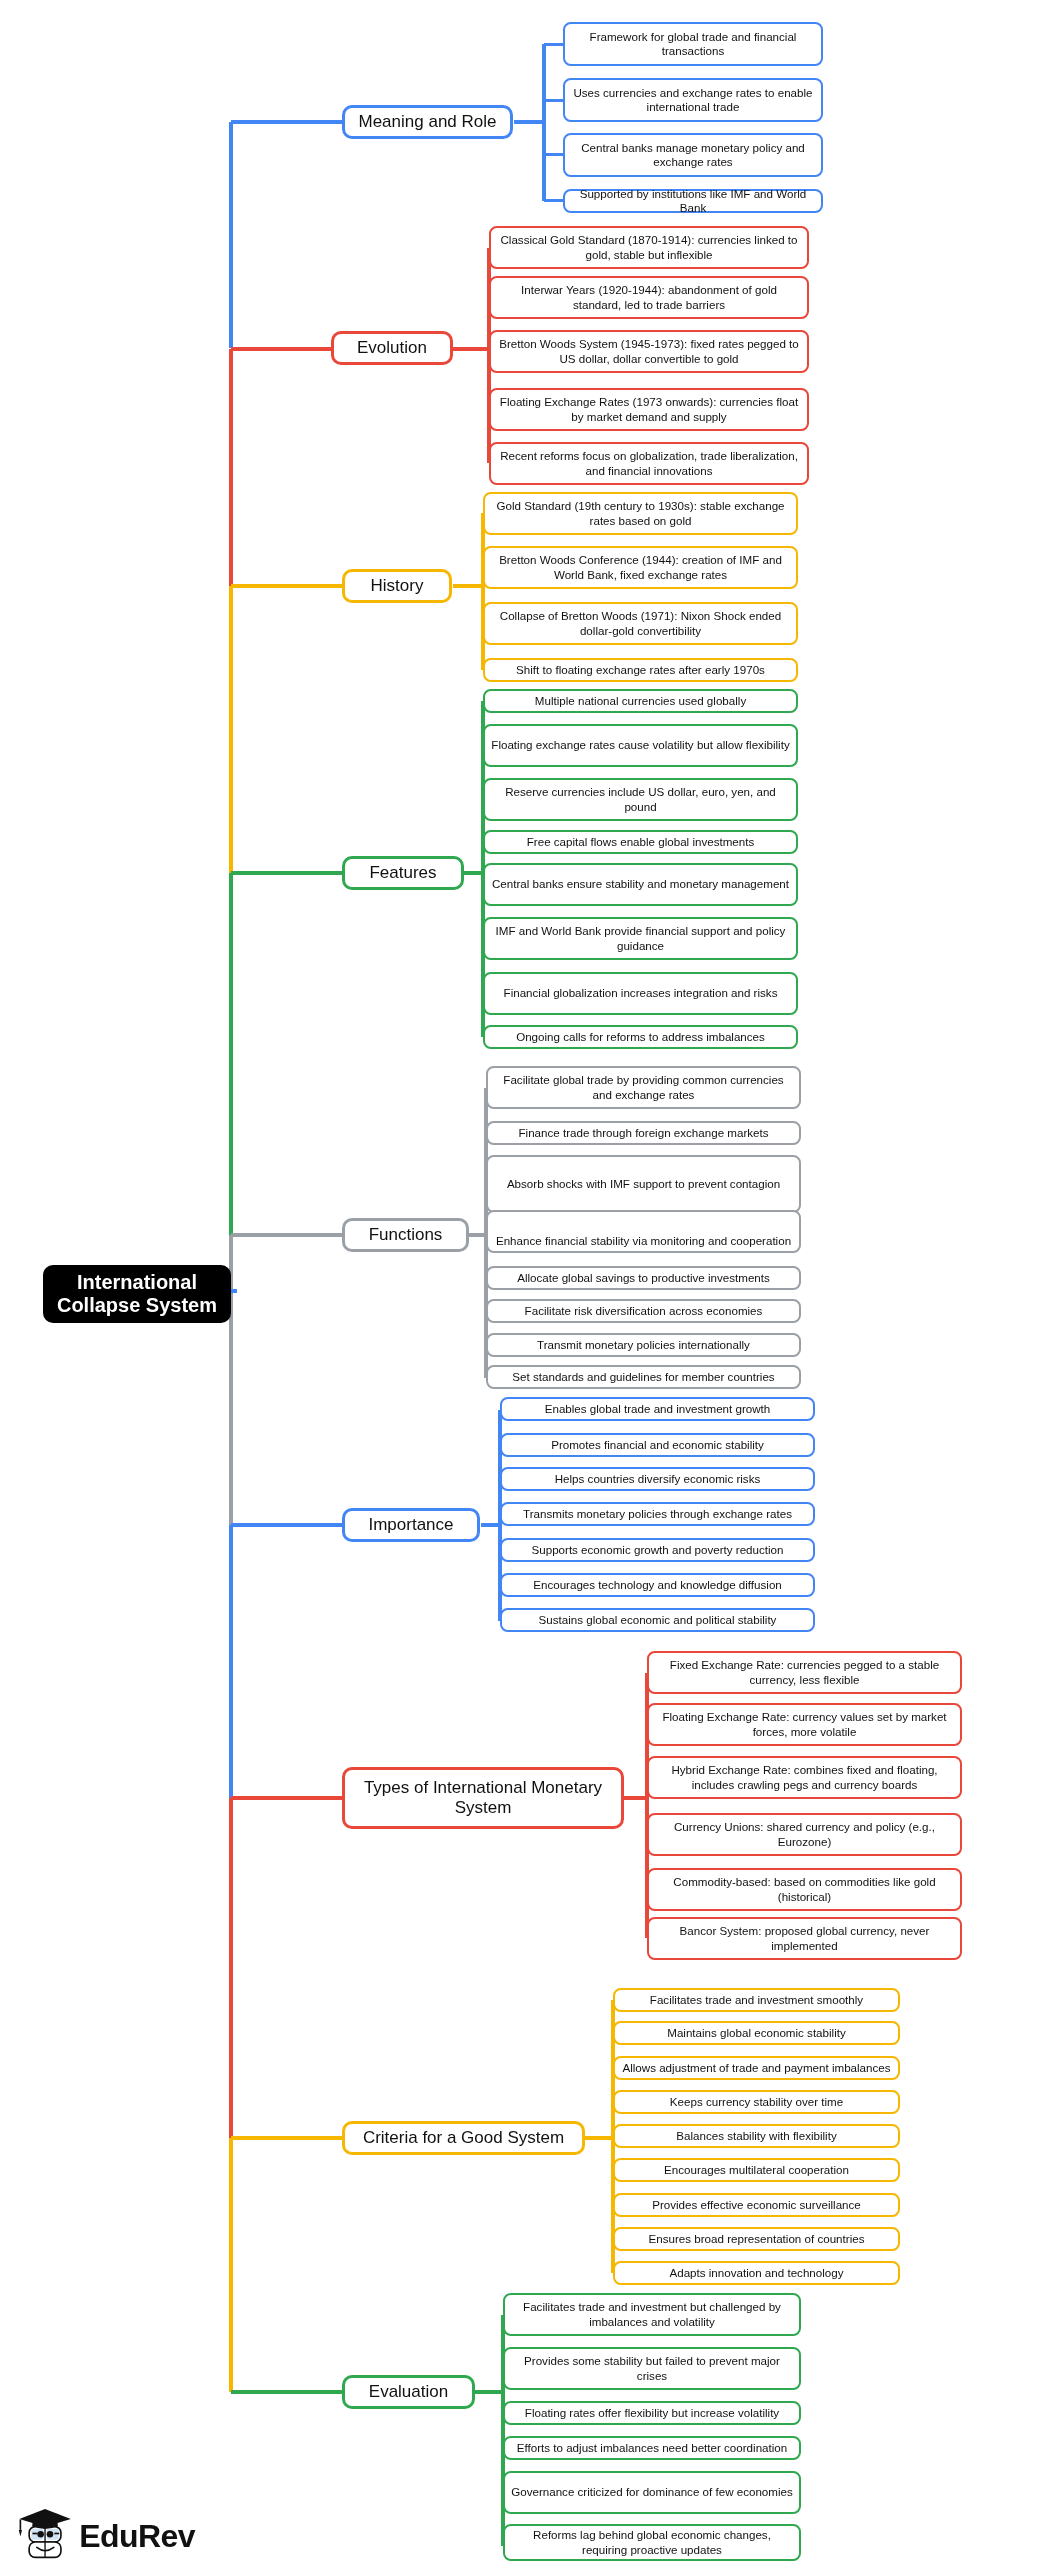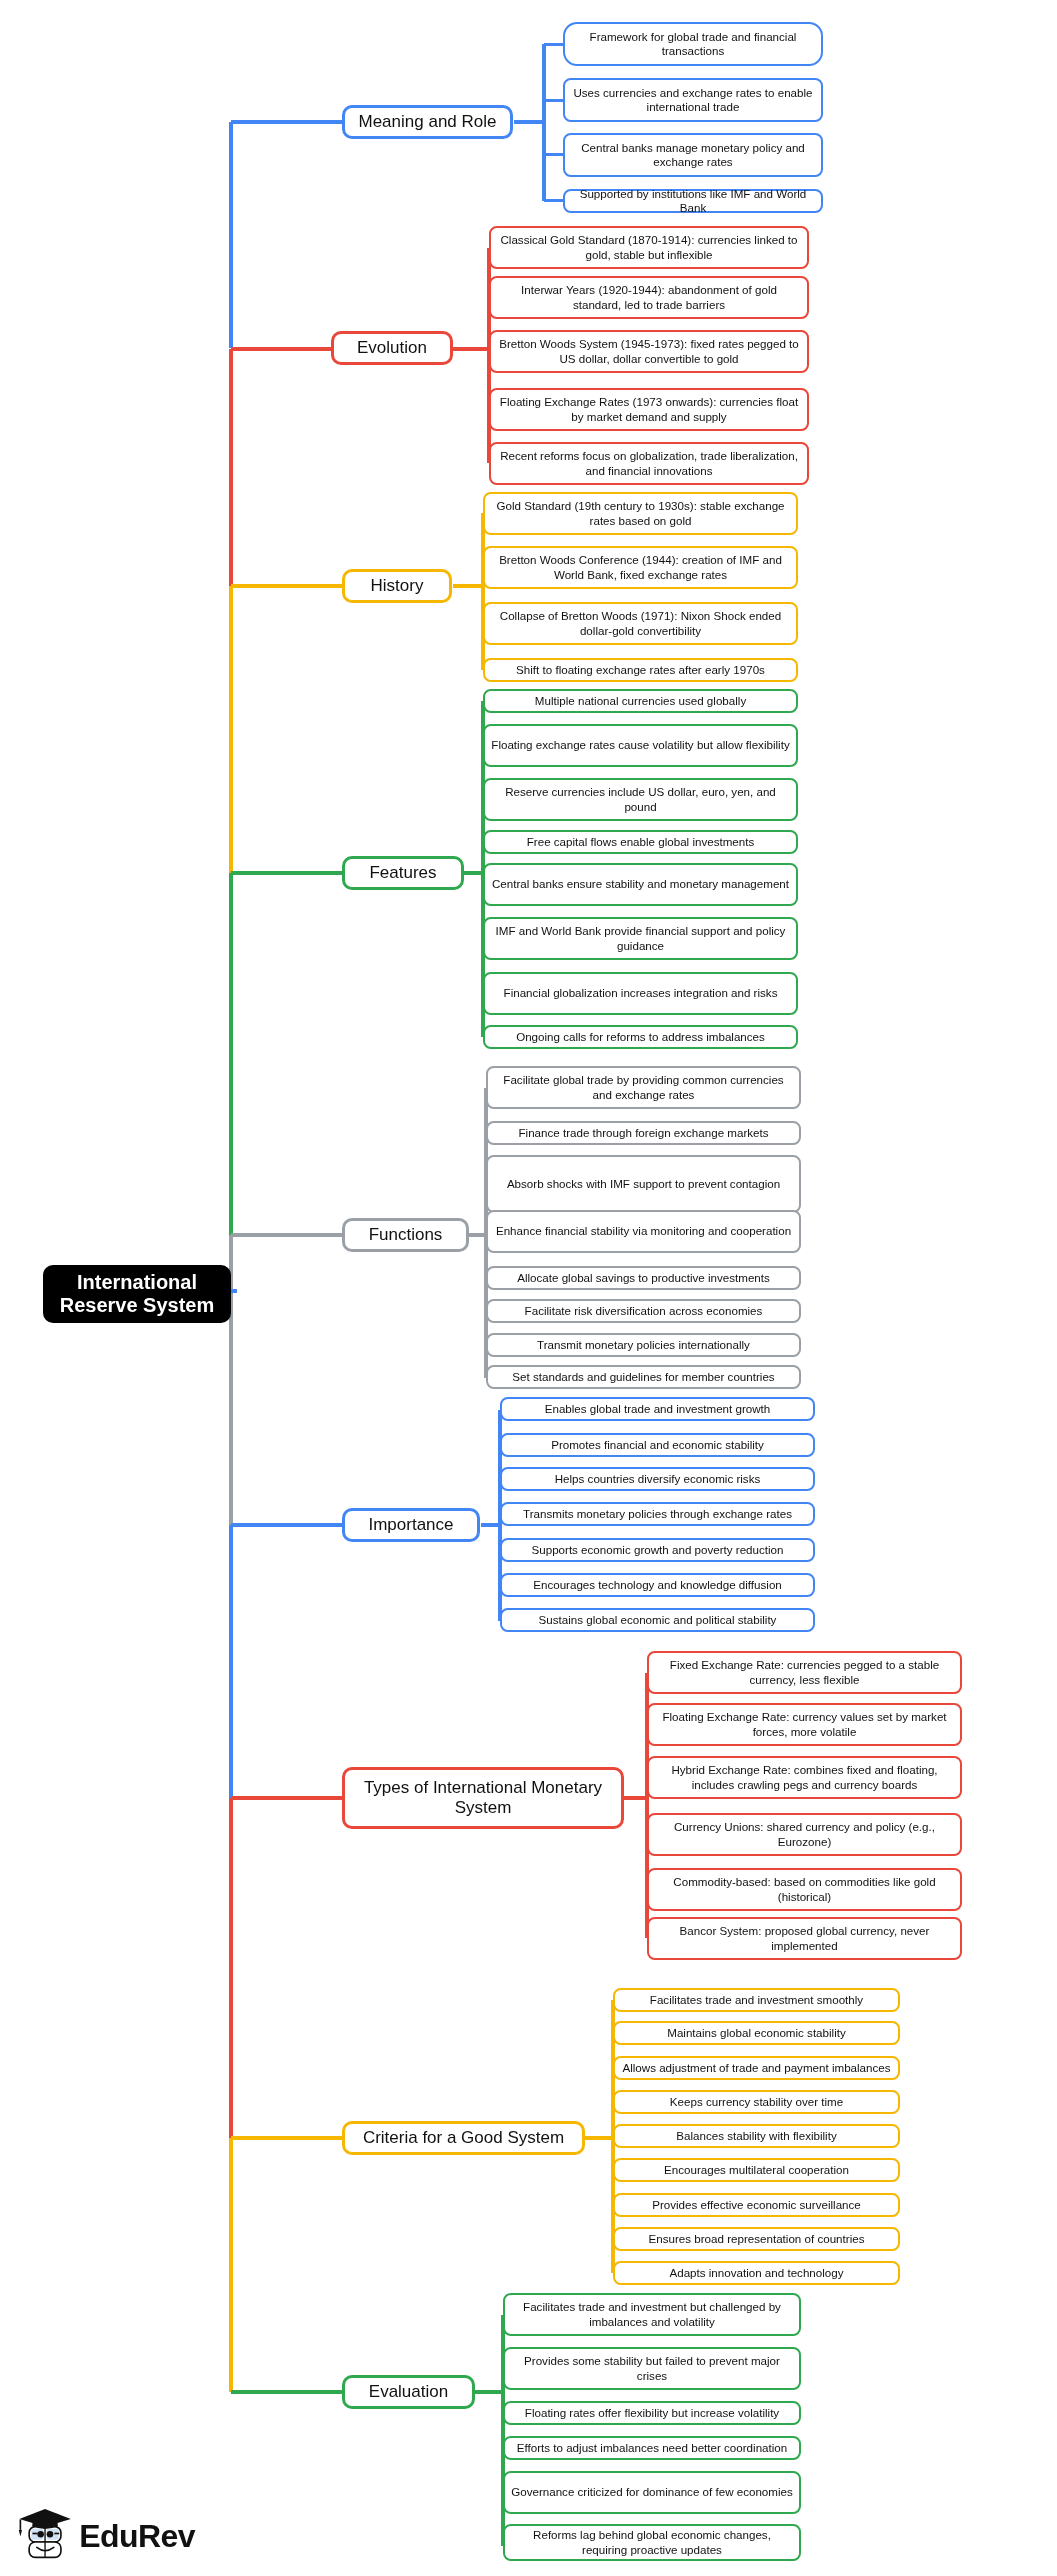--- a/index.html
+++ b/index.html
@@ -91,41 +91,41 @@
     color:#111111;
     font-family:"Liberation Sans", sans-serif;
   }
 </style>
 </head>
 <body>
 
 <div id="mindmap">
 
   <div id="root-node">
-    <span>International Reserve System</span>
+    <span>International Collapse System</span>
   </div>
 
   <div id="layers">
       <div class="conn" style="left: 229px; top: 122px; width: 3.9px; height: 226px; background: rgb(66, 133, 244);"></div>
       <div class="conn" style="left: 229px; top: 349px; width: 3.9px; height: 237px; background: rgb(232, 71, 58);"></div>
       <div class="conn" style="left: 229px; top: 586px; width: 3.9px; height: 287px; background: rgb(245, 183, 0);"></div>
       <div class="conn" style="left: 229px; top: 873px; width: 3.9px; height: 362px; background: rgb(47, 168, 79);"></div>
       <div class="conn" style="left: 229px; top: 1235px; width: 3.9px; height: 290px; background: rgb(154, 160, 166);"></div>
       <div class="conn" style="left: 229px; top: 1525px; width: 3.9px; height: 273px; background: rgb(66, 133, 244);"></div>
       <div class="conn" style="left: 229px; top: 1798px; width: 3.9px; height: 340px; background: rgb(232, 71, 58);"></div>
       <div class="conn" style="left: 229px; top: 2138px; width: 3.9px; height: 254px; background: rgb(245, 183, 0);"></div>
       <div class="conn" style="left: 231px; top: 1289px; width: 5.5px; height: 3.9px; background: rgb(66, 133, 244);"></div>
       <div class="conn" style="left: 231px; top: 120px; width: 112px; height: 3.9px; background: rgb(66, 133, 244);"></div>
       <div class="branch-node" style="left: 342px; top: 105px; width: 171px; height: 34px; border-color: rgb(66, 133, 244);">
         <span>Meaning and Role</span>
       </div>
       <div class="conn" style="left: 514px; top: 120px; width: 30px; height: 3.9px; background: rgb(66, 133, 244);"></div>
       <div class="conn" style="left: 542px; top: 44px; width: 3.9px; height: 157px; background: rgb(66, 133, 244);"></div>
       <div class="conn" style="left: 544px; top: 43px; width: 19.3px; height: 3.3px; background: rgb(66, 133, 244);"></div>
-      <div class="leaf-node" style="left: 563px; top: 22px; width: 260px; height: 44px; border-color: rgb(66, 133, 244); border-radius: 14px;">
+      <div class="leaf-node" style="left: 563px; top: 22px; width: 260px; height: 44px; border-color: rgb(66, 133, 244);">
         <span>Framework for global trade and financial transactions</span>
       </div>
       <div class="conn" style="left: 544px; top: 99px; width: 19.3px; height: 3.3px; background: rgb(66, 133, 244);"></div>
       <div class="leaf-node" style="left: 563px; top: 78px; width: 260px; height: 44px; border-color: rgb(66, 133, 244);">
         <span>Uses currencies and exchange rates to enable international trade</span>
       </div>
       <div class="conn" style="left: 544px; top: 153px; width: 19.3px; height: 3.3px; background: rgb(66, 133, 244);"></div>
       <div class="leaf-node" style="left: 563px; top: 133px; width: 260px; height: 44px; border-color: rgb(66, 133, 244);">
         <span>Central banks manage monetary policy and exchange rates</span>
       </div>
@@ -231,21 +231,21 @@
       </div>
       <div class="conn" style="left: 486px; top: 1132px; width: 0px; height: 3.3px; background: rgb(154, 160, 166);"></div>
       <div class="leaf-node" style="left: 486px; top: 1121px; width: 315px; height: 24px; border-color: rgb(154, 160, 166);">
         <span>Finance trade through foreign exchange markets</span>
       </div>
       <div class="conn" style="left: 486px; top: 1175px; width: 0px; height: 3.3px; background: rgb(154, 160, 166);"></div>
       <div class="leaf-node" style="left: 486px; top: 1155px; width: 315px; height: 58px; border-color: rgb(154, 160, 166);">
         <span>Absorb shocks with IMF support to prevent contagion</span>
       </div>
       <div class="conn" style="left: 486px; top: 1229px; width: 0px; height: 3.3px; background: rgb(154, 160, 166);"></div>
-      <div class="leaf-node" style="left: 486px; top: 1210px; width: 315px; height: 43px; border-color: rgb(154, 160, 166);">
+      <div class="leaf-node" style="left: 486px; top: 1210px; width: 315px; height: 43px; border-color: rgb(154, 160, 166); align-items: flex-end;">
         <span>Enhance financial stability via monitoring and cooperation</span>
       </div>
       <div class="conn" style="left: 486px; top: 1276px; width: 0px; height: 3.3px; background: rgb(154, 160, 166);"></div>
       <div class="leaf-node" style="left: 486px; top: 1266px; width: 315px; height: 24px; border-color: rgb(154, 160, 166);">
         <span>Allocate global savings to productive investments</span>
       </div>
       <div class="conn" style="left: 486px; top: 1310px; width: 0px; height: 3.3px; background: rgb(154, 160, 166);"></div>
       <div class="leaf-node" style="left: 486px; top: 1299px; width: 315px; height: 24px; border-color: rgb(154, 160, 166);">
         <span>Facilitate risk diversification across economies</span>
       </div>

